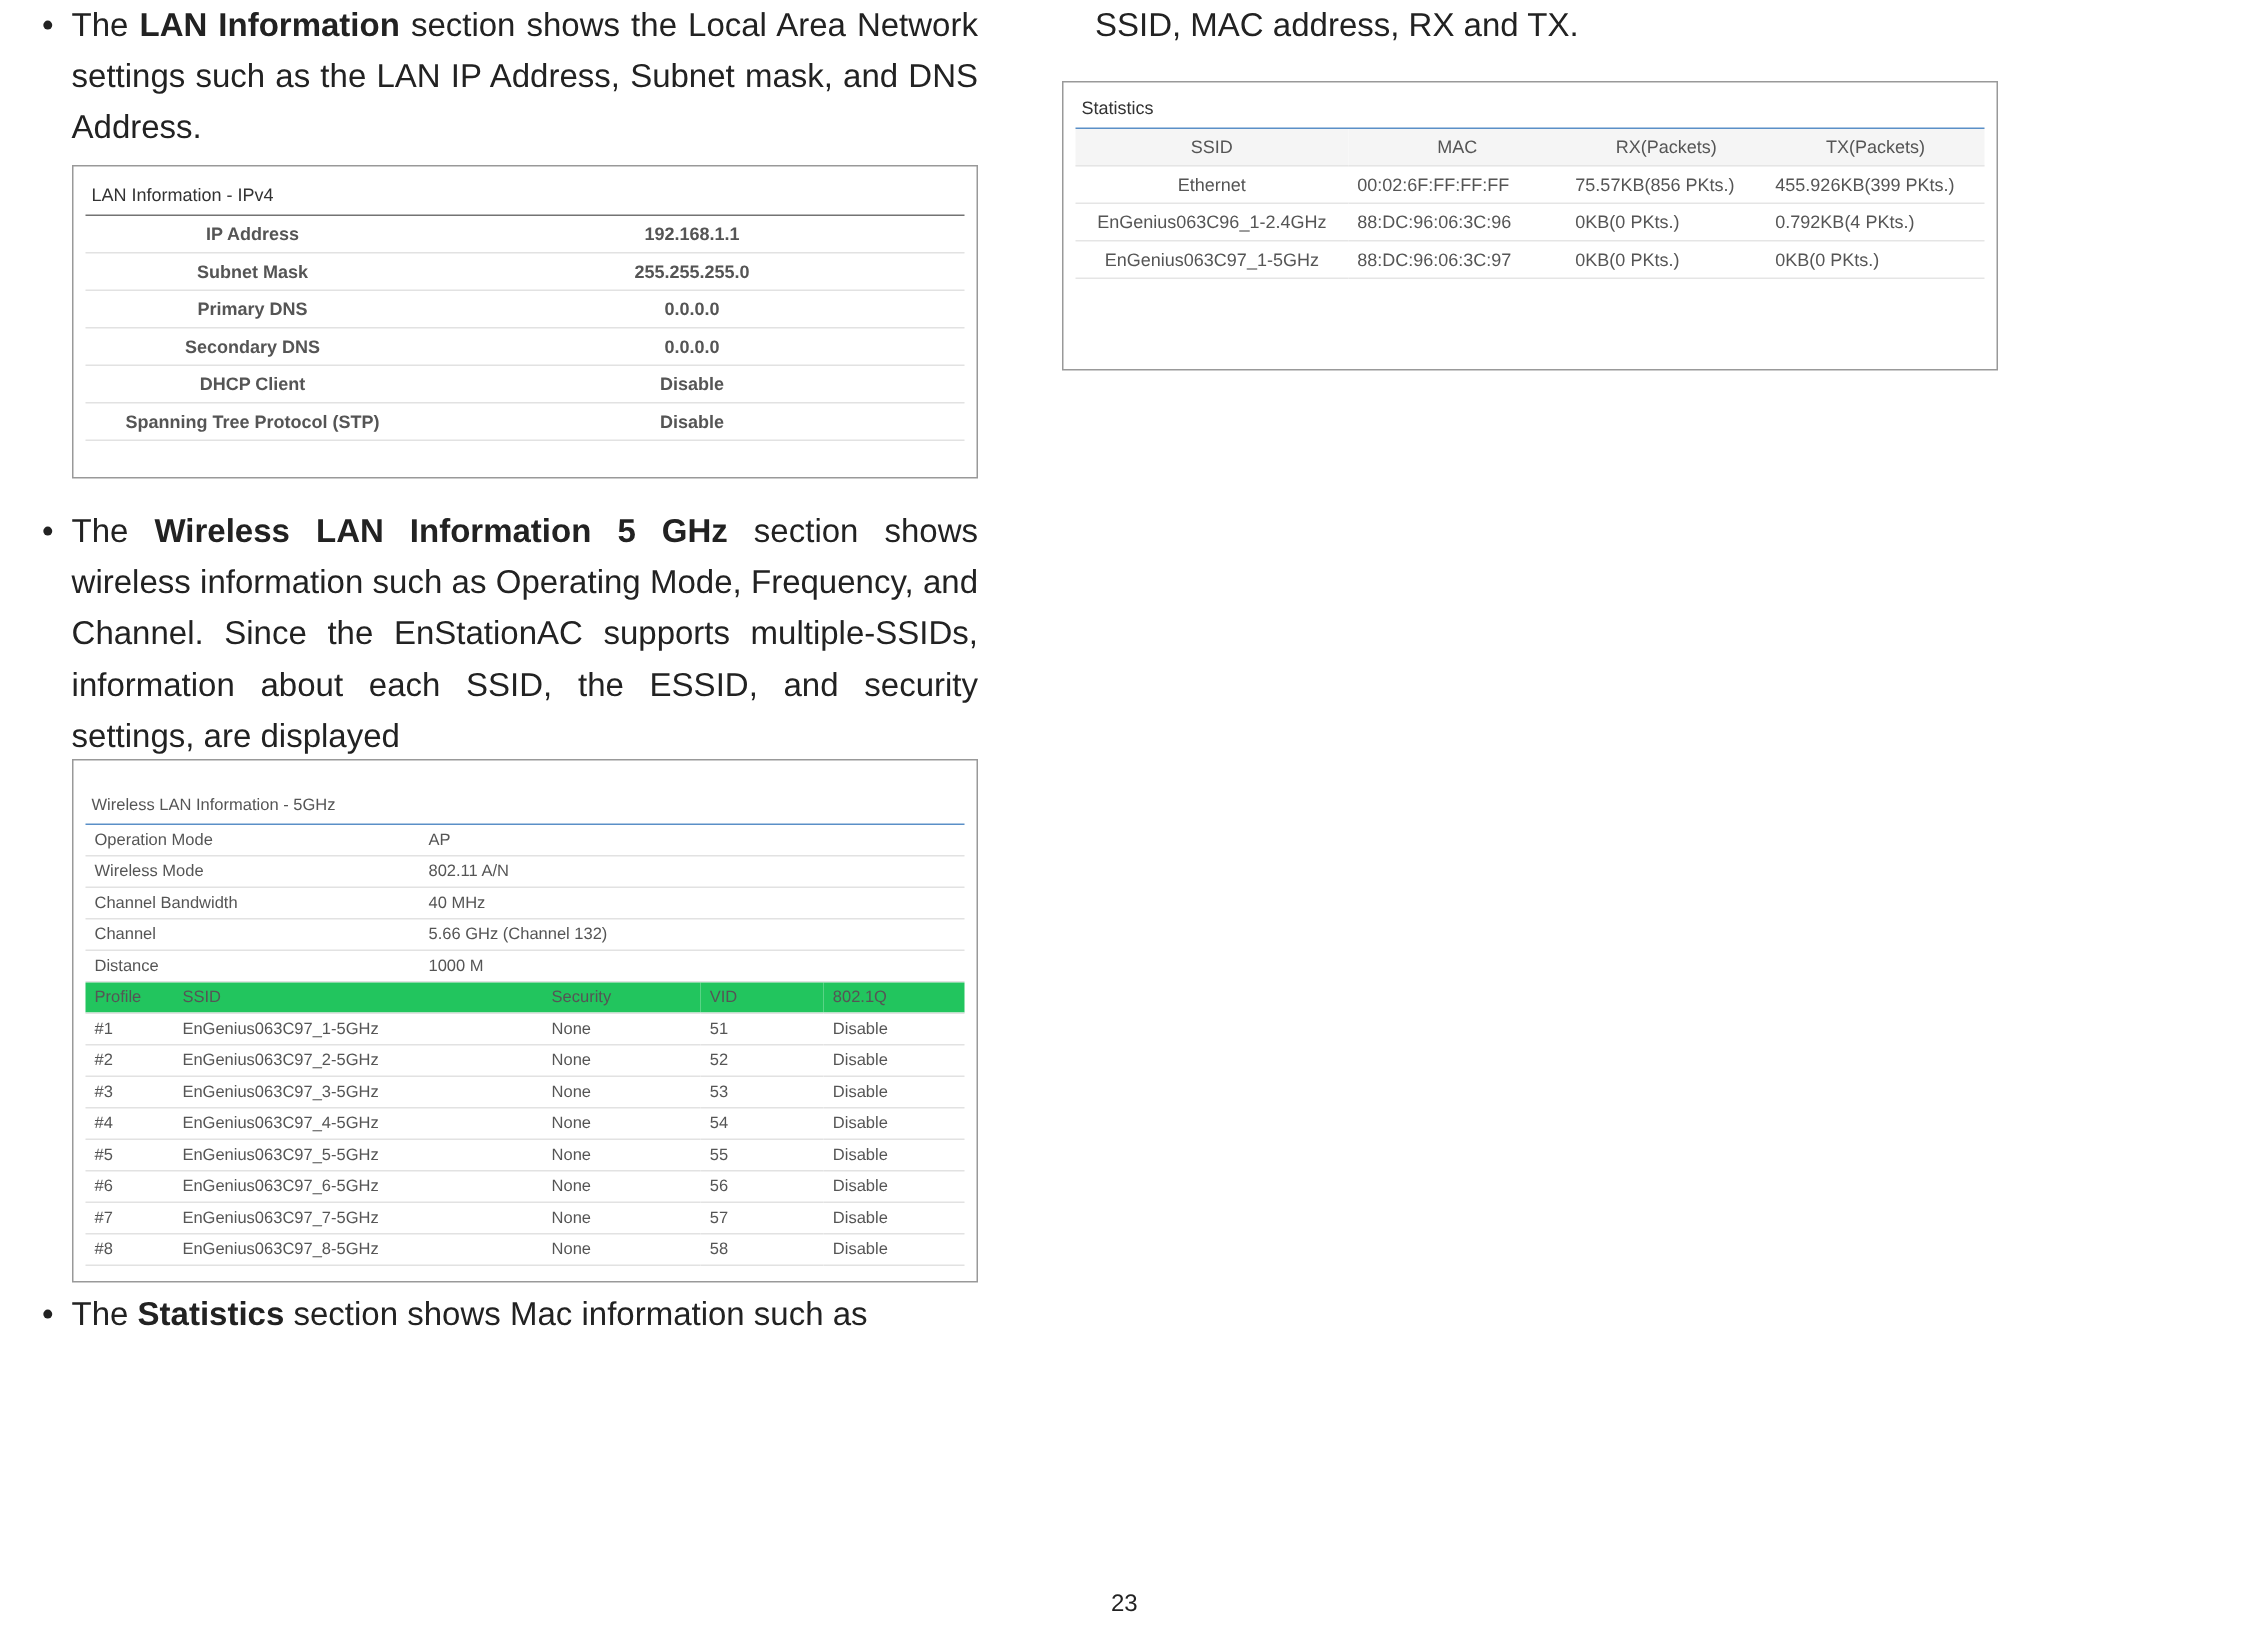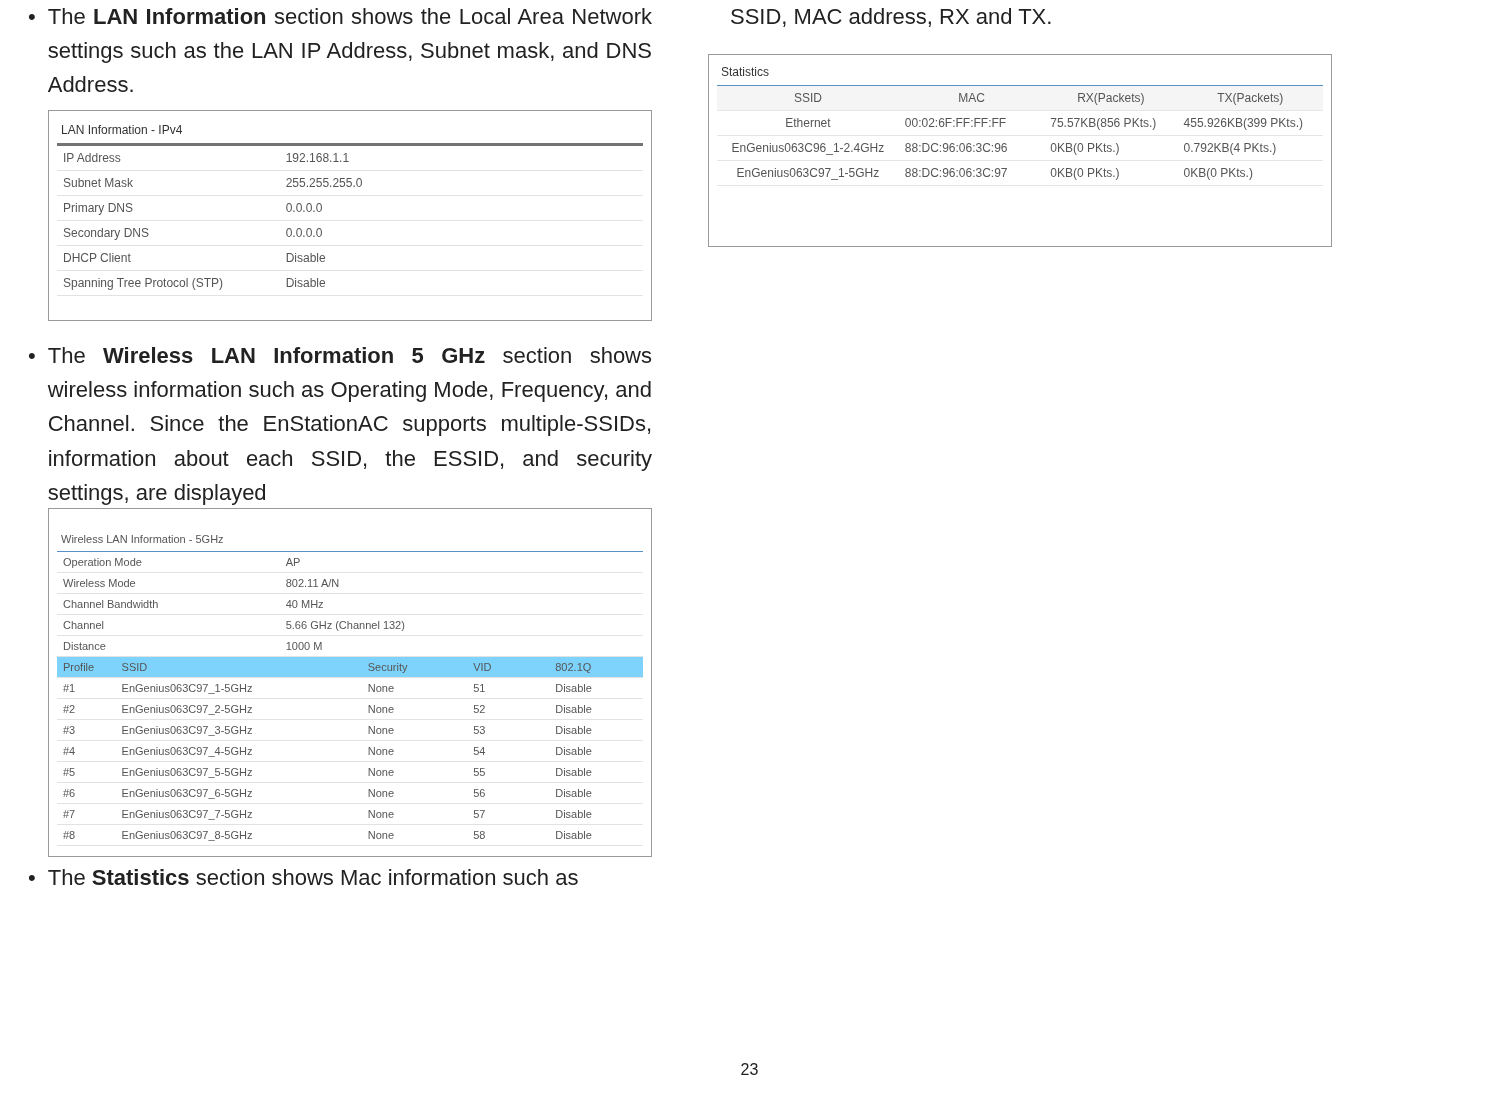--- a/index.html
+++ b/index.html
@@ -51,34 +51,34 @@
       padding: 8px 8px 24px 8px;
       font-family: Arial, sans-serif;
       font-size: 12px;
       color: #444;
       background: #fff;
     }
     .tb-title {
       font-size: 12px;
       color: #333;
       padding: 4px 0 6px 4px;
-      border-bottom: 3px solid #737373;
+      border-bottom: 1px solid #737373;
       margin-bottom: 0;
     }
     .tb-grid {
       width: 100%;
       border-collapse: collapse;
     }
     .tb-grid td, .tb-grid th {
       padding: 5px 6px;
       border-bottom: 1px solid #e2e2e2;
       font-size: 12px;
       color: #555;
-      text-align: left;
-      font-weight: normal;
+      text-align: center;
+      font-weight: bold;
     }
     .tb-grid .c1 { width: 38%; }
     .tb-grid .c2 { width: 62%; margin-left: 24px; }
     .wlan-box {
       border: 1px solid #999;
       margin: -10px 8px 8px 28px;
       padding: 8px 8px 10px 8px;
       font-size: 11px;
       color: #555;
       background: #fff;
@@ -97,21 +97,21 @@
     }
     .wlan-grid td, .wlan-grid th {
       padding: 4px 6px;
       border-bottom: 1px solid #e2e2e2;
       font-size: 11px;
       color: #555;
       text-align: left;
       font-weight: normal;
     }
     .wlan-grid th {
-      background: #7dd3fc;
+      background: #22c55e;
     }
     .stats-box {
       border: 1px solid #999;
       margin: 20px 8px 8px 8px;
       padding: 6px 8px 60px 8px;
       font-size: 12px;
       background: #fff;
     }
     .stats-title {
       font-size: 12px;

